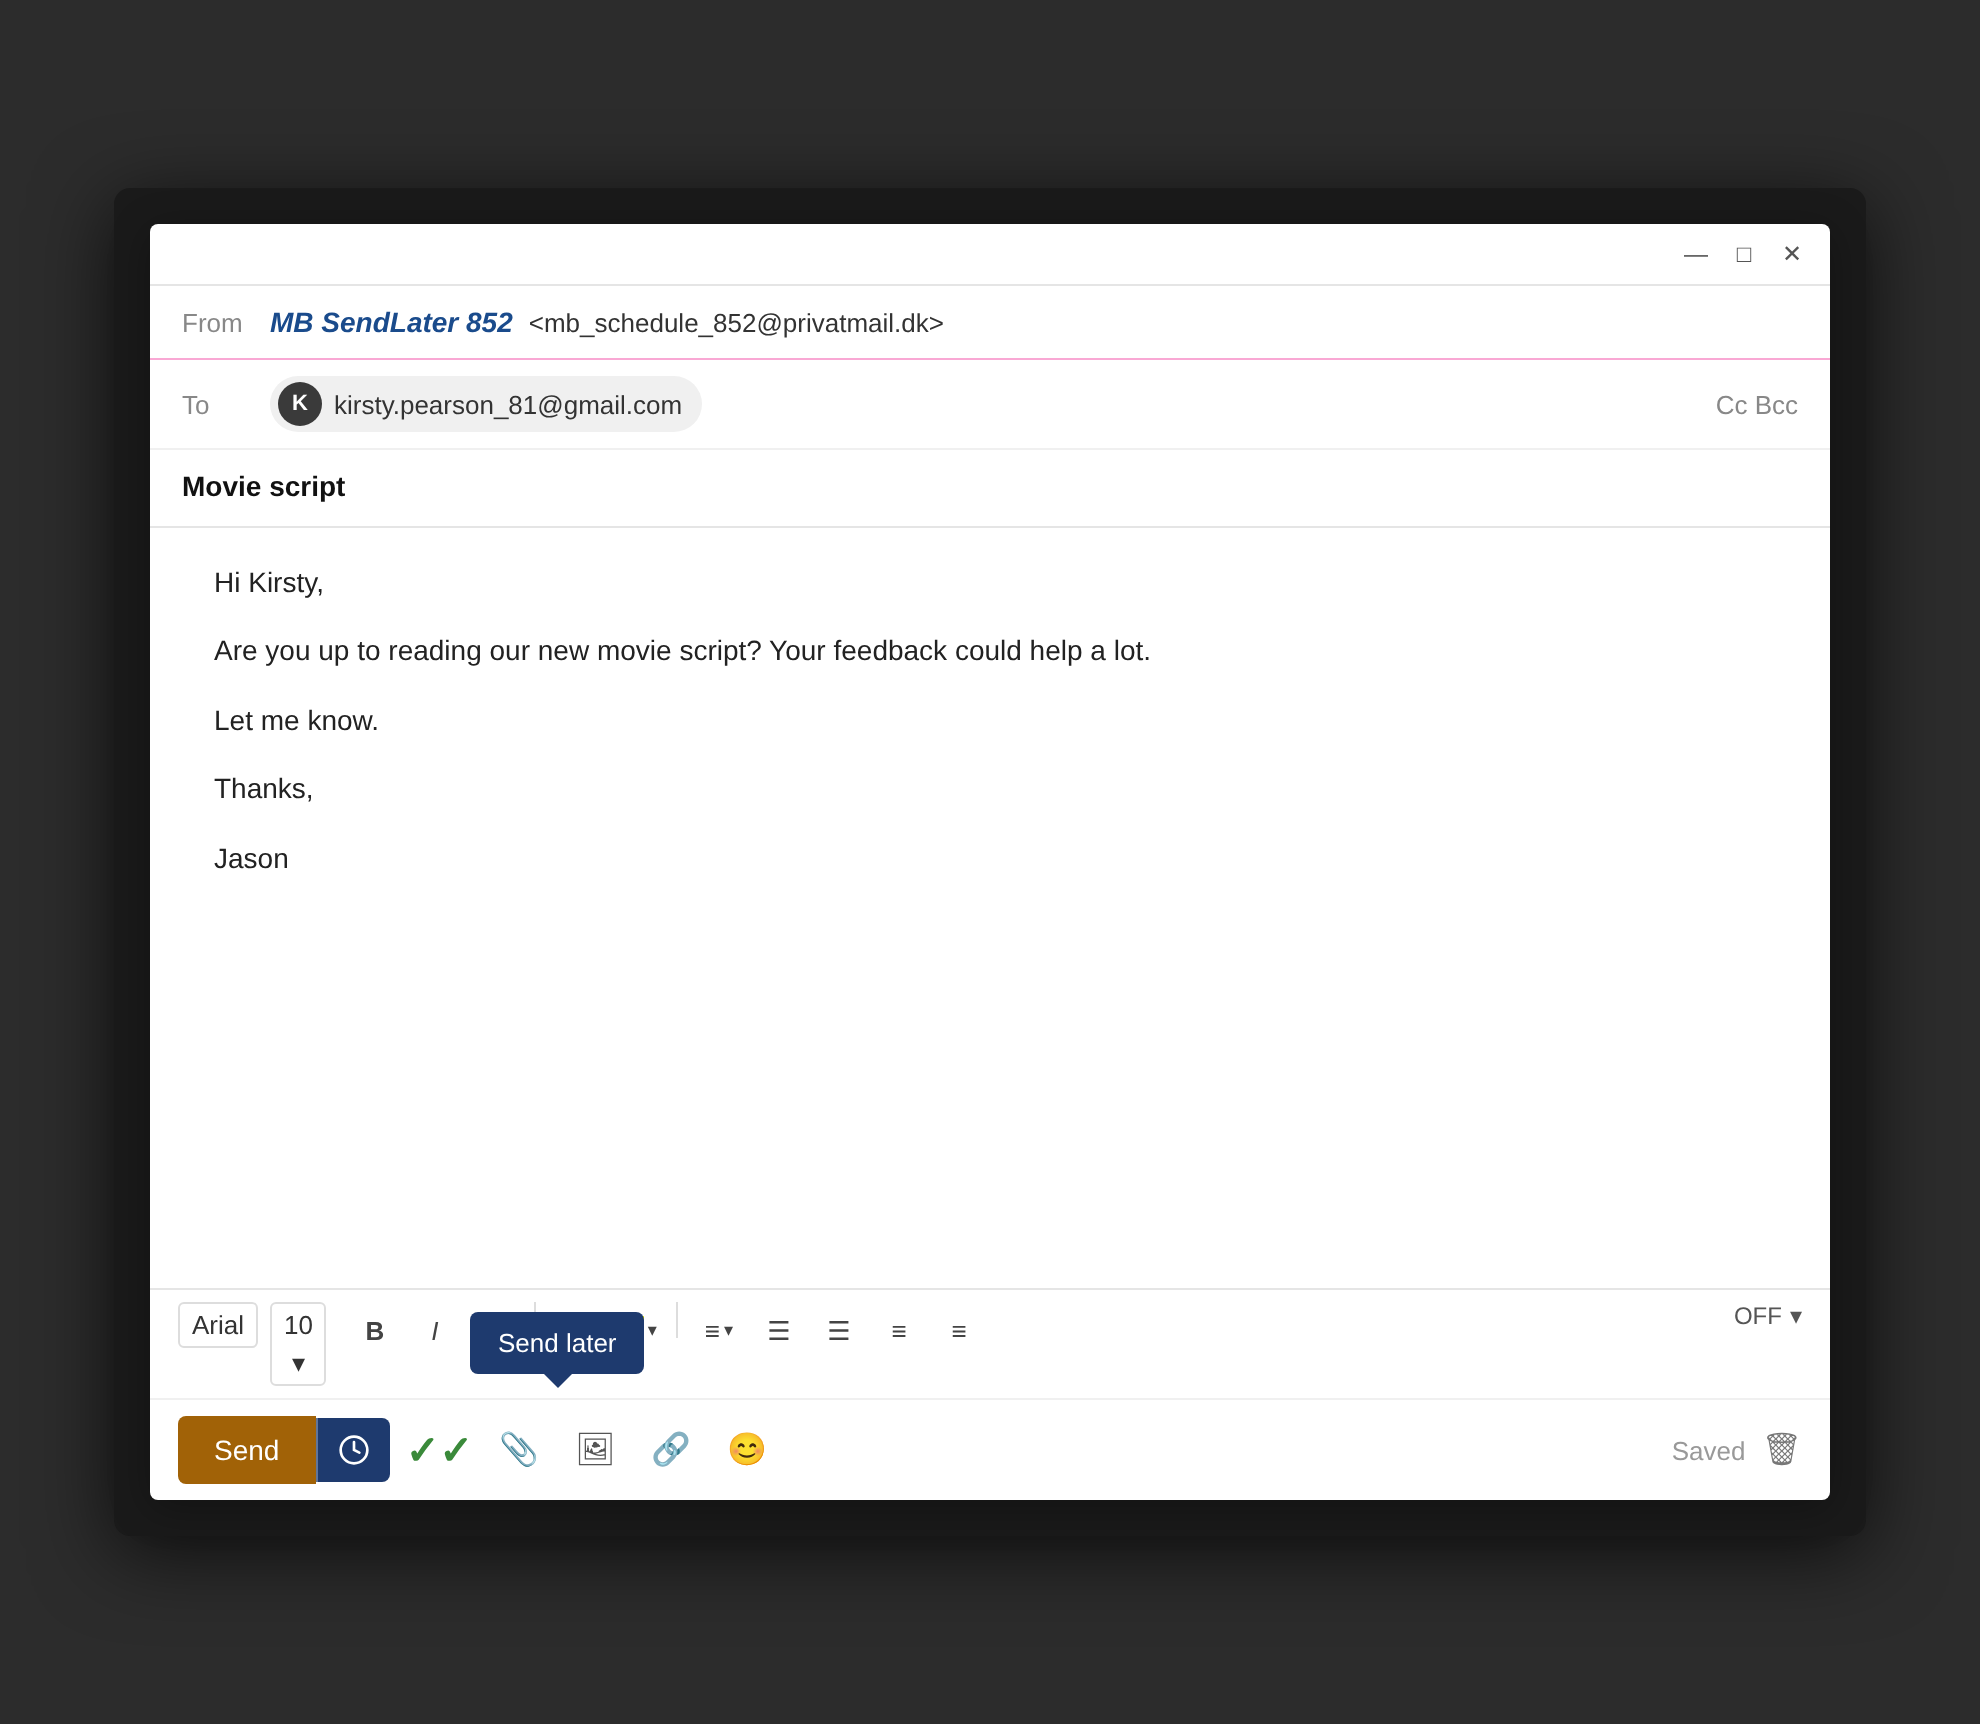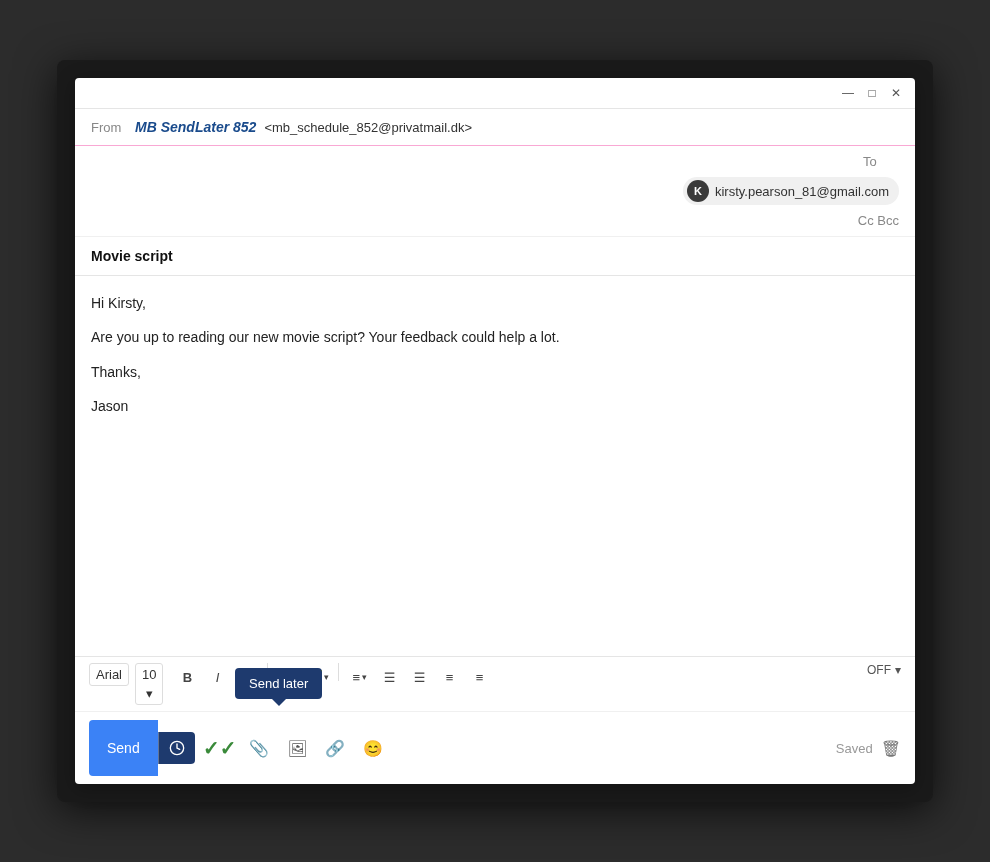--- a/index.html
+++ b/index.html
@@ -79,25 +79,24 @@
       font-style: italic;
     }
     .from-email {
       color: #333;
       font-size: 13px;
     }
 
     
     .to-row {
       display: flex;
-      align-items: flex-end;
+      align-items: center;
       padding: 8px 16px;
       border-bottom: 1px solid #f0f0f0;
       gap: 8px;
-      flex-direction: column;
     }
     .to-label {
       color: #888;
       font-size: 13px;
       min-width: 36px;
     }
     .recipient-chip {
       display: flex;
       align-items: center;
       gap: 6px;
@@ -133,21 +132,21 @@
     }
     .subject-text {
       font-weight: 700;
       font-size: 14px;
       color: #111;
       text-align: center;
     }
 
     
     .email-body {
-      padding: 16px 16px;
+      padding: 16px 32px;
       font-size: 14px;
       color: #222;
       line-height: 1.6;
       min-height: 380px;
     }
     .email-body p {
       margin-bottom: 12px;
     }
 
     
@@ -235,24 +234,24 @@
       position: relative;
     }
     .send-btn-group {
       display: flex;
       align-items: center;
       border-radius: 4px;
       overflow: visible;
       position: relative;
     }
     .send-btn {
-      background: #3b82f6;
+      background: #a16207;
       color: white;
       border: none;
-      padding: 20px 18px;
+      padding: 9px 18px;
       font-size: 14px;
       cursor: pointer;
       display: flex;
       align-items: center;
       gap: 8px;
       border-radius: 4px 0 0 4px;
       font-weight: 500;
     }
     .send-clock-btn {
       background: #1e3a6e;
@@ -382,20 +381,21 @@
       <span class="cc-bcc">Cc Bcc</span>
     </div>
 
     <div class="subject-row">
       <span class="subject-text">Movie script</span>
     </div>
 
     <div class="email-body">
       <p>Hi Kirsty,</p>
       <p>Are you up to reading our new movie script? Your feedback could help a lot.</p>
+      <p>Let me know.</p>
       <p>Thanks,</p>
       <p>Jason</p>
     </div>
 
     <hr class="toolbar-separator">
 
     <div class="formatting-toolbar">
       <div class="font-selector">
         <span>Arial</span>
       </div>

